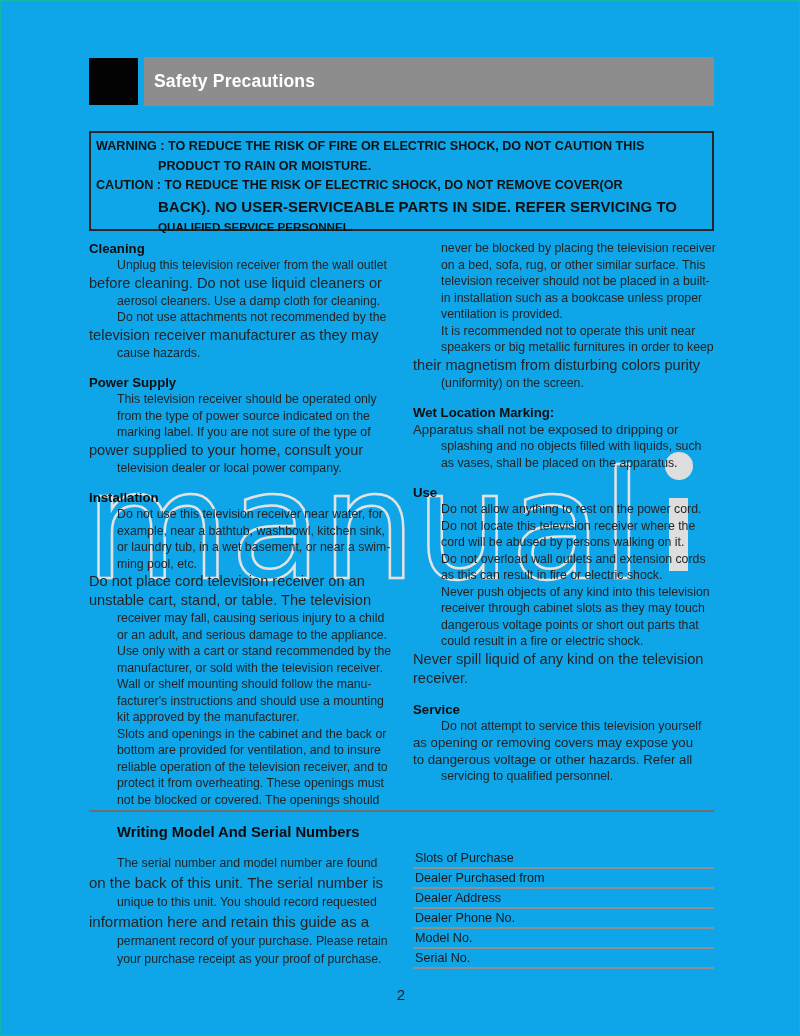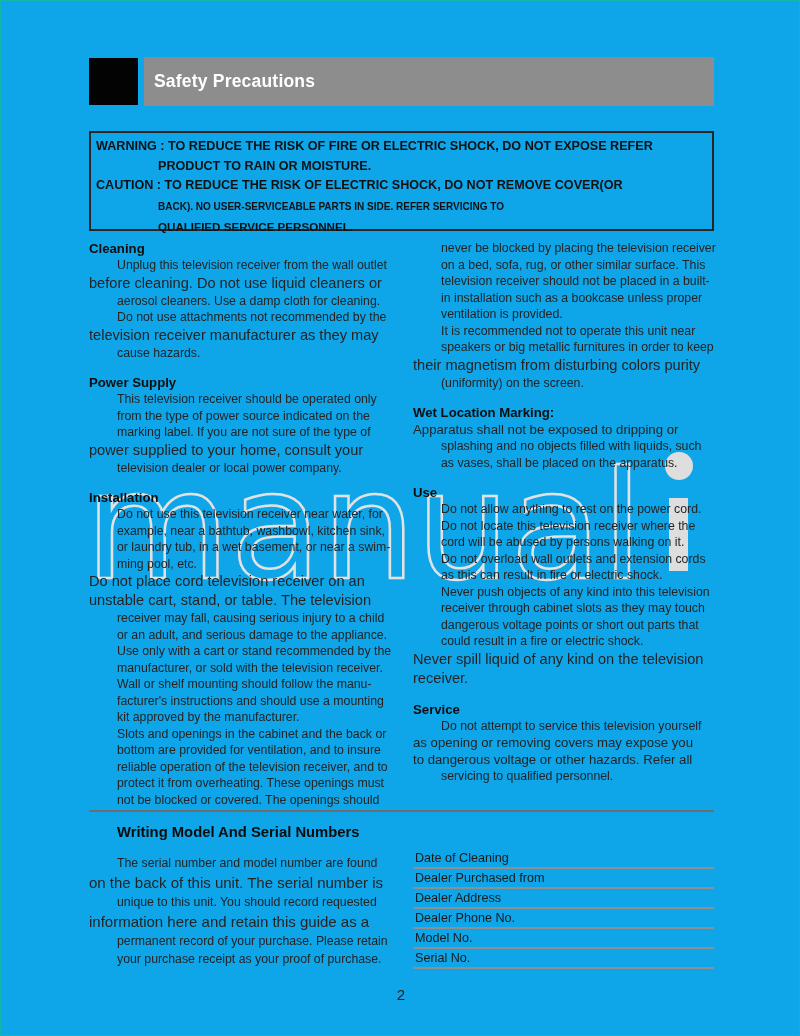--- a/index.html
+++ b/index.html
@@ -16,21 +16,21 @@
   .header-black { position:absolute; left:0; top:1px; width:49px; height:47px; background:#030303; }
   .header-gray { position:absolute; left:55px; top:0; width:570px; height:49px; background:#8d8d8d;
                  display:flex; align-items:center; }
   .header-title { color:#ffffff; font-weight:bold; font-size:17.5px; padding-left:10px; letter-spacing:0.2px; }
 
   
   .warning-box { position:absolute; left:88px; top:130px; width:625px; height:100px;
                  border:2px solid #262626; padding:4px 0 0 5px; z-index:2; background:transparent; }
   .wline { font-weight:bold; white-space:nowrap; color:#111; }
   .wline.n { font-size:12.6px; line-height:19.5px; }
-  .wline.l { font-size:10px; line-height:21px; }
+  .wline.l { font-size:15px; line-height:21px; }
   .wline.s { font-size:11.6px; line-height:19px; }
   .wline.indent { padding-left:62px; }
 
   
   .watermark { position:absolute; left:82px; top:436px; width:632px; height:162px; z-index:0; }
   .wm-text { fill:none; stroke:#e2e2e2; stroke-width:2.5px; font-family:"DejaVu Sans", sans-serif;
              font-size:150px; }
   .wm-fill { fill:#dedede; }
 
   
@@ -65,21 +65,21 @@
 <div class="page">
 
   <div class="header">
     <div class="header-black"></div>
     <div class="header-gray">
       <span class="header-title">Safety Precautions</span>
     </div>
   </div>
 
   <div class="warning-box" id="warnbox">
-      <div class="wline n">WARNING : TO REDUCE THE RISK OF FIRE OR ELECTRIC SHOCK, DO NOT EXPOSE REFER</div>
+      <div class="wline n">WARNING : TO REDUCE THE RISK OF FIRE OR ELECTRIC SHOCK, DO NOT CAUTION THIS</div>
       <div class="wline n indent">PRODUCT TO RAIN OR MOISTURE.</div>
       <div class="wline n">CAUTION : TO REDUCE THE RISK OF ELECTRIC SHOCK, DO NOT REMOVE COVER(OR</div>
       <div class="wline l indent">BACK). NO USER-SERVICEABLE PARTS IN SIDE. REFER SERVICING TO</div>
       <div class="wline s indent">QUALIFIED SERVICE PERSONNEL.</div>
     </div>
 
   <svg class="watermark" viewBox="0 0 632 162" aria-hidden="true">
     <text x="2" y="141" class="wm-text" textLength="558" lengthAdjust="spacingAndGlyphs">manual</text>
     <circle cx="596" cy="29" r="14" class="wm-fill"></circle>
     <rect x="586" y="61" width="19" height="73" class="wm-fill"></rect>
@@ -170,21 +170,21 @@
   <div class="bottom-heading">Writing Model And Serial Numbers</div>
   <div class="bottom-para" id="bottompara">
       <div class="line n">The serial number and model number are found</div>
       <div class="line l">on the back of this unit. The serial number is</div>
       <div class="line n">unique to this unit. You should record requested</div>
       <div class="line l">information here and retain this guide as a</div>
       <div class="line n">permanent record of your purchase. Please retain</div>
       <div class="line n">your purchase receipt as your proof of purchase.</div>
     </div>
   <div class="form" id="formfields">
-      <div class="form-row"><span>Date of Cleaning</span></div>
+      <div class="form-row"><span>Slots of Purchase</span></div>
       <div class="form-row"><span>Dealer Purchased from</span></div>
       <div class="form-row"><span>Dealer Address</span></div>
       <div class="form-row"><span>Dealer Phone No.</span></div>
       <div class="form-row"><span>Model No.</span></div>
       <div class="form-row"><span>Serial No.</span></div>
     </div>
 
   <div class="page-number">2</div>
 
 </div>

